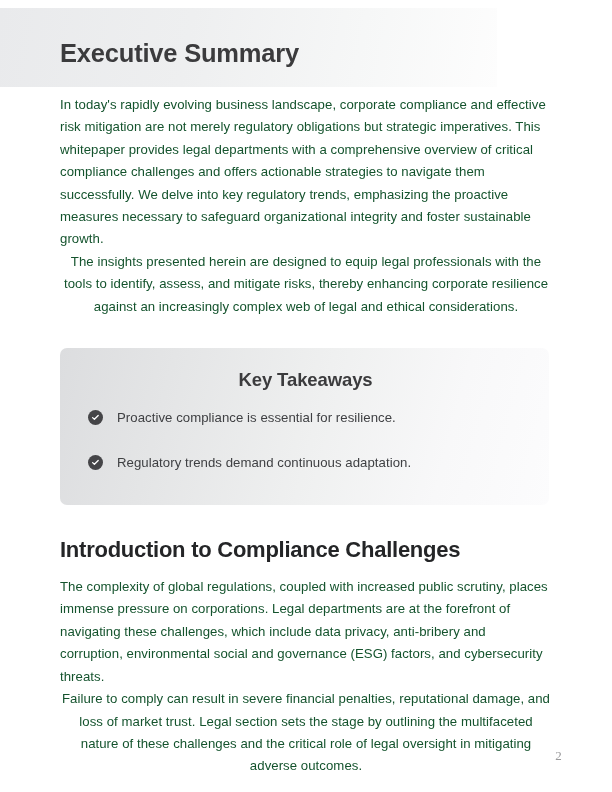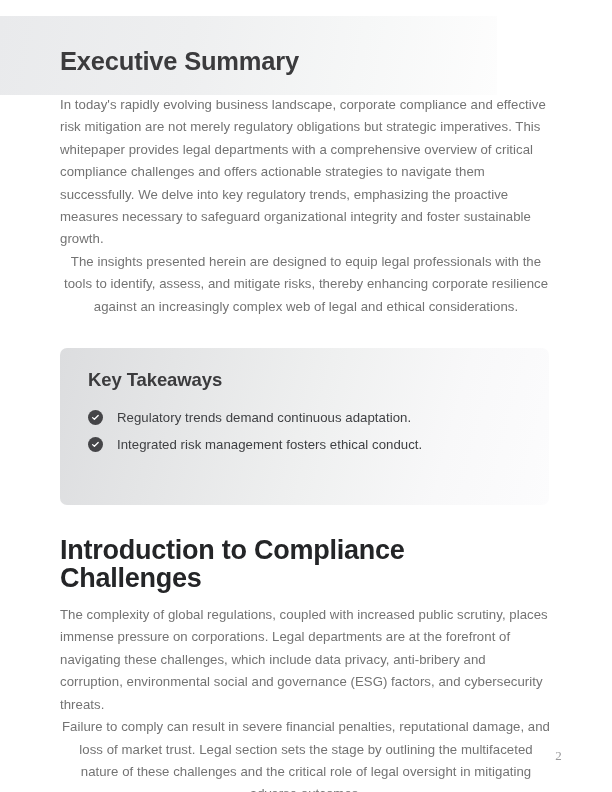--- a/index.html
+++ b/index.html
@@ -20,21 +20,21 @@
     position: relative;
     width: 612px;
     height: 792px;
     overflow: hidden;
   }
 
   
   .header-band {
     position: absolute;
     left: 0;
-    top: 16px;
+    top: 8px;
     width: 497px;
     height: 79px;
     background: linear-gradient(100deg, #e9eaec 0%, #eeeff0 38%, #f6f7f7 72%, #fdfdfd 100%);
   }
   .header-title {
     position: absolute;
     left: 60px;
     top: 28px;
     font-size: 25.5px;
     font-weight: bold;
@@ -49,21 +49,21 @@
     position: absolute;
     left: 60px;
     top: 94px;
     width: 492px;
   }
 
   p.body-text {
     margin: 0;
     font-size: 13.2px;
     line-height: 22.4px;
-    color: #737373;
+    color: #14532d;
     letter-spacing: 0.05px;
   }
   p.body-text + p.body-text {
     margin-top: 0px;
     text-align: center;
   }
 
   
   .callout {
     position: relative;
@@ -75,20 +75,21 @@
     padding: 20px 26px 20px 28px;
     box-sizing: border-box;
   }
   .callout-title {
     margin: 0 0 16px 0;
     font-size: 18.5px;
     font-weight: bold;
     color: #3b3b3d;
     letter-spacing: -0.1px;
     line-height: 24px;
+    text-align: center;
   }
   .takeaway-list {
     list-style: none;
     margin: 0;
     padding: 0;
   }
   .takeaway-item {
     display: flex;
     align-items: flex-start;
     margin-bottom: 26px;
@@ -118,21 +119,21 @@
   .takeaway-text {
     font-size: 13.2px;
     color: #3f4043;
     line-height: 19px;
     letter-spacing: 0.05px;
   }
 
   
   .section-heading {
     margin: 31px 0 12px 0;
-    font-size: 27px;
+    font-size: 22px;
     font-weight: bold;
     color: #242527;
     letter-spacing: -0.25px;
     line-height: 28px;
   }
 
   
   .page-number {
     position: absolute;
     right: 50px;
@@ -156,38 +157,38 @@
 
     <p class="body-text">In today's rapidly evolving business landscape, corporate compliance and effective risk mitigation are not merely regulatory obligations but strategic imperatives. This whitepaper provides legal departments with a comprehensive overview of critical compliance challenges and offers actionable strategies to navigate them successfully. We delve into key regulatory trends, emphasizing the proactive measures necessary to safeguard organizational integrity and foster sustainable growth.</p>
 
     <p class="body-text">The insights presented herein are designed to equip legal professionals with the tools to identify, assess, and mitigate risks, thereby enhancing corporate resilience against an increasingly complex web of legal and ethical considerations.</p>
 
     <div class="callout">
       <h2 class="callout-title">Key Takeaways</h2>
 
       <ul class="takeaway-list">
 
+        <li class="takeaway-item">
+          <span class="check-icon">
+            <svg width="9" height="9" viewBox="0 0 9 9" aria-hidden="true">
+              <path d="M1.6 4.6 L3.4 6.3 L7.2 2.5" fill="none" stroke="#ffffff" stroke-width="1.3" stroke-linecap="round" stroke-linejoin="round"></path>
+            </svg>
+          </span>
+          <span class="takeaway-text">Proactive compliance is essential for resilience.</span>
+        </li>
 
         <li class="takeaway-item tight">
           <span class="check-icon">
             <svg width="9" height="9" viewBox="0 0 9 9" aria-hidden="true">
               <path d="M1.6 4.6 L3.4 6.3 L7.2 2.5" fill="none" stroke="#ffffff" stroke-width="1.3" stroke-linecap="round" stroke-linejoin="round"></path>
             </svg>
           </span>
           <span class="takeaway-text">Regulatory trends demand continuous adaptation.</span>
         </li>
 
-        <li class="takeaway-item">
-          <span class="check-icon">
-            <svg width="9" height="9" viewBox="0 0 9 9" aria-hidden="true">
-              <path d="M1.6 4.6 L3.4 6.3 L7.2 2.5" fill="none" stroke="#ffffff" stroke-width="1.3" stroke-linecap="round" stroke-linejoin="round"></path>
-            </svg>
-          </span>
-          <span class="takeaway-text">Integrated risk management fosters ethical conduct.</span>
-        </li>
 
       </ul>
     </div>
 
     <h2 class="section-heading">Introduction to Compliance Challenges</h2>
 
     <p class="body-text">The complexity of global regulations, coupled with increased public scrutiny, places immense pressure on corporations. Legal departments are at the forefront of navigating these challenges, which include data privacy, anti-bribery and corruption, environmental social and governance (ESG) factors, and cybersecurity threats.</p>
 
     <p class="body-text">Failure to comply can result in severe financial penalties, reputational damage, and loss of market trust. Legal section sets the stage by outlining the multifaceted nature of these challenges and the critical role of legal oversight in mitigating adverse outcomes.</p>
 

